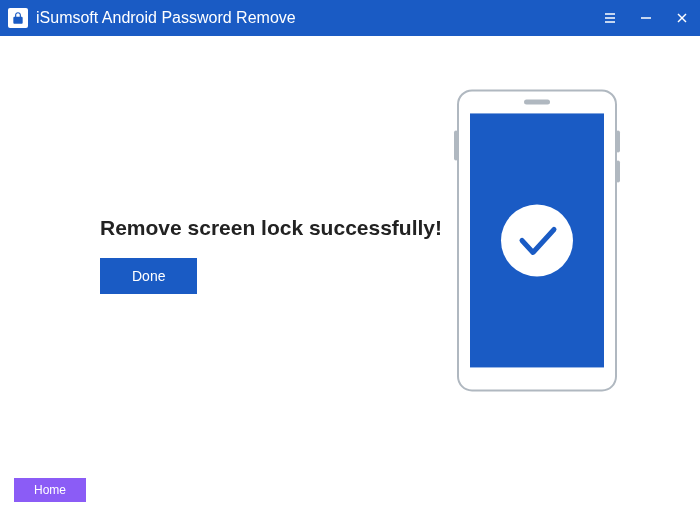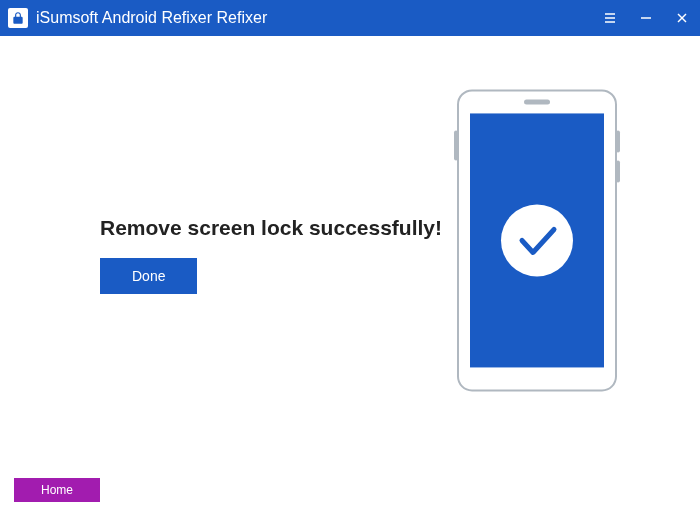--- a/index.html
+++ b/index.html
@@ -100,41 +100,41 @@
       top: 50%;
       transform: translateY(-54%);
     }
     .footer {
       height: 33px;
       display: flex;
       align-items: center;
       padding: 0 14px;
     }
     .home-button {
-      background: #a21caf;
+      background: #8b5cf6;
       color: #ffffff;
       border: none;
-      padding: 5px 27px;
+      padding: 5px 20px;
       font-size: 12px;
       cursor: pointer;
       text-align: center;
     }
   </style>
 </head>
 <body>
 
 <div class="window">
   <div class="titlebar">
     <div class="titlebar-left">
       <div class="app-icon">
         <svg viewBox="0 0 24 24" fill="#1a5bc4">
           <path d="M12 2C9.2 2 7 4.2 7 7v3H6c-1.1 0-2 .9-2 2v8c0 1.1.9 2 2 2h12c1.1 0 2-.9 2-2v-8c0-1.1-.9-2-2-2h-1V7c0-2.8-2.2-5-5-5zm0 2c1.7 0 3 1.3 3 3v3H9V7c0-1.7 1.3-3 3-3z"></path>
         </svg>
       </div>
-      <span class="title-text">iSumsoft Android Refixer Refixer</span>
+      <span class="title-text">iSumsoft Android Password Remove</span>
     </div>
     <div class="titlebar-right">
       <div class="win-btn">
         <svg width="14" height="14" viewBox="0 0 14 14" stroke="#ffffff" stroke-width="1.5">
           <line x1="2" y1="3" x2="12" y2="3"></line>
           <line x1="2" y1="7" x2="12" y2="7"></line>
           <line x1="2" y1="11" x2="12" y2="11"></line>
         </svg>
       </div>
       <div class="win-btn">

